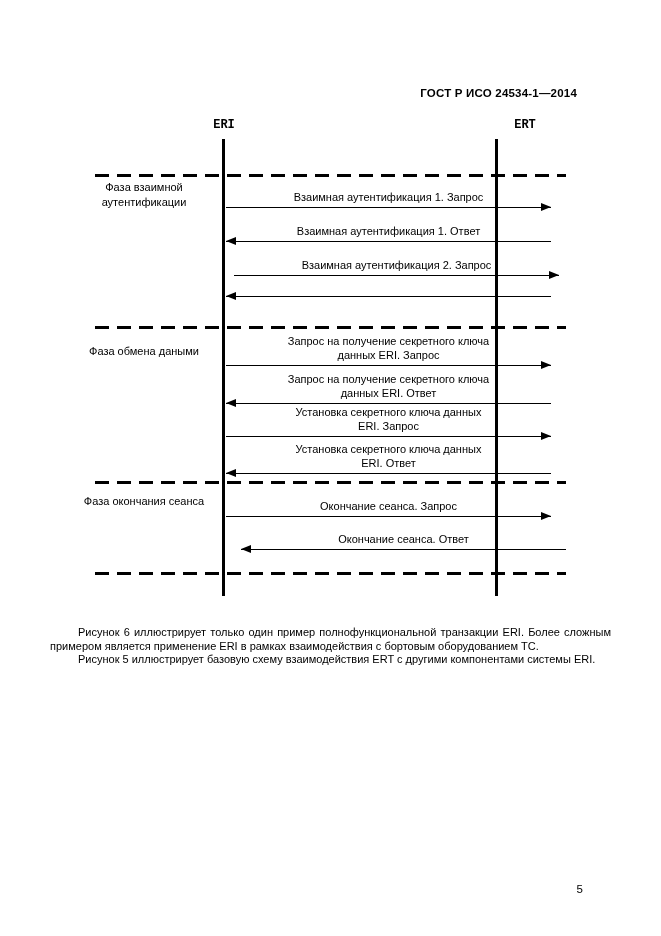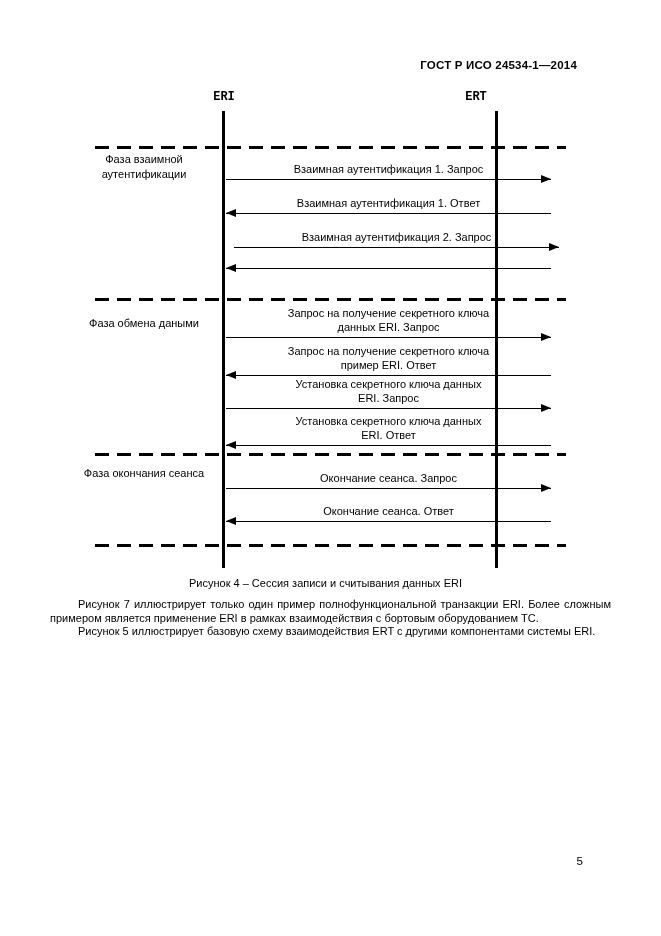--- a/index.html
+++ b/index.html
@@ -4,34 +4,34 @@
 <style>
   html, body { margin: 0; padding: 0; }
   body {
     width: 661px; height: 936px;
     background: #ffffff;
     font-family: "Liberation Sans", sans-serif;
     color: #000;
     position: relative;
     overflow: hidden;
   }
-  .page { position: absolute; inset: 0; }
+  .page { position: absolute; inset: 0; margin-top: 28px; }
 
   .doc-header {
     position: absolute; top: 59px; right: 84px;
     font-size: 11.5px; font-weight: bold; letter-spacing: 0.2px;
   }
 
   .actor-label {
     position: absolute; top: 90px;
     transform: translateX(-50%);
     font-size: 12px; font-weight: bold; font-family: Liberation Mono, monospace;
   }
   .actor-eri { left: 224px; }
-  .actor-ert { left: 476px; text-align: center; }
+  .actor-ert { left: 525px; text-align: center; }
 
   .lifeline {
     position: absolute; top: 111px; height: 457px; width: 3px;
     background: #000;
   }
   .lifeline-eri { left: 222px; }
   .lifeline-ert { left: 495px; }
 
   .phase-divider {
     position: absolute; left: 95px; width: 471px; height: 3px;
@@ -75,21 +75,21 @@
   }
   .m1  { top: 162px; }
   .m2  { top: 196px; }
   .m3  { top: 230px; padding-left: 8px; }
   .m4  { top: 265px; }
   .m5  { top: 306px; }
   .m6  { top: 344px; }
   .m7  { top: 377px; }
   .m8  { top: 414px; }
   .m9  { top: 471px; }
-  .m10 { top: 504px; }
+  .m10 { top: 504px; padding-left: 15px; }
 
   .figure-caption {
     position: absolute; top: 577px; left: 40px; width: 571px;
     text-align: center; font-size: 11px;
   }
 
   .body-text {
     position: absolute; top: 598px; left: 50px; width: 561px;
     font-size: 11px; line-height: 13.5px;
   }
@@ -151,21 +151,21 @@
   </div>
 
   <div class="msg right m5">
     <span class="msg-line">Запрос на получение секретного ключа</span>
     <span class="msg-line">данных ERI. Запрос</span>
     <div class="msg-arrow"></div>
   </div>
 
   <div class="msg left m6">
     <span class="msg-line">Запрос на получение секретного ключа</span>
-    <span class="msg-line">пример ERI. Ответ</span>
+    <span class="msg-line">данных ERI. Ответ</span>
     <div class="msg-arrow"></div>
   </div>
 
   <div class="msg right m7">
     <span class="msg-line">Установка секретного ключа данных</span>
     <span class="msg-line">ERI. Запрос</span>
     <div class="msg-arrow"></div>
   </div>
 
   <div class="msg left m8">
@@ -177,22 +177,21 @@
   <div class="msg right m9">
     <span class="msg-line">Окончание сеанса. Запрос</span>
     <div class="msg-arrow"></div>
   </div>
 
   <div class="msg left m10">
     <span class="msg-line">Окончание сеанса. Ответ</span>
     <div class="msg-arrow"></div>
   </div>
 
-  <div class="figure-caption">Рисунок 4 – Сессия записи и считывания данных ERI</div>
 
   <div class="body-text">
-    <p>Рисунок 7 иллюстрирует только один пример полнофункциональной транзакции ERI. Более сложным примером является применение ERI в рамках взаимодействия с бортовым оборудованием ТС.</p>
+    <p>Рисунок 6 иллюстрирует только один пример полнофункциональной транзакции ERI. Более сложным примером является применение ERI в рамках взаимодействия с бортовым оборудованием ТС.</p>
     <p>Рисунок 5 иллюстрирует базовую схему взаимодействия ERT с другими компонентами системы ERI.</p>
   </div>
 
   <div class="page-number">5</div>
 
 </div>
 
 </body></html>

